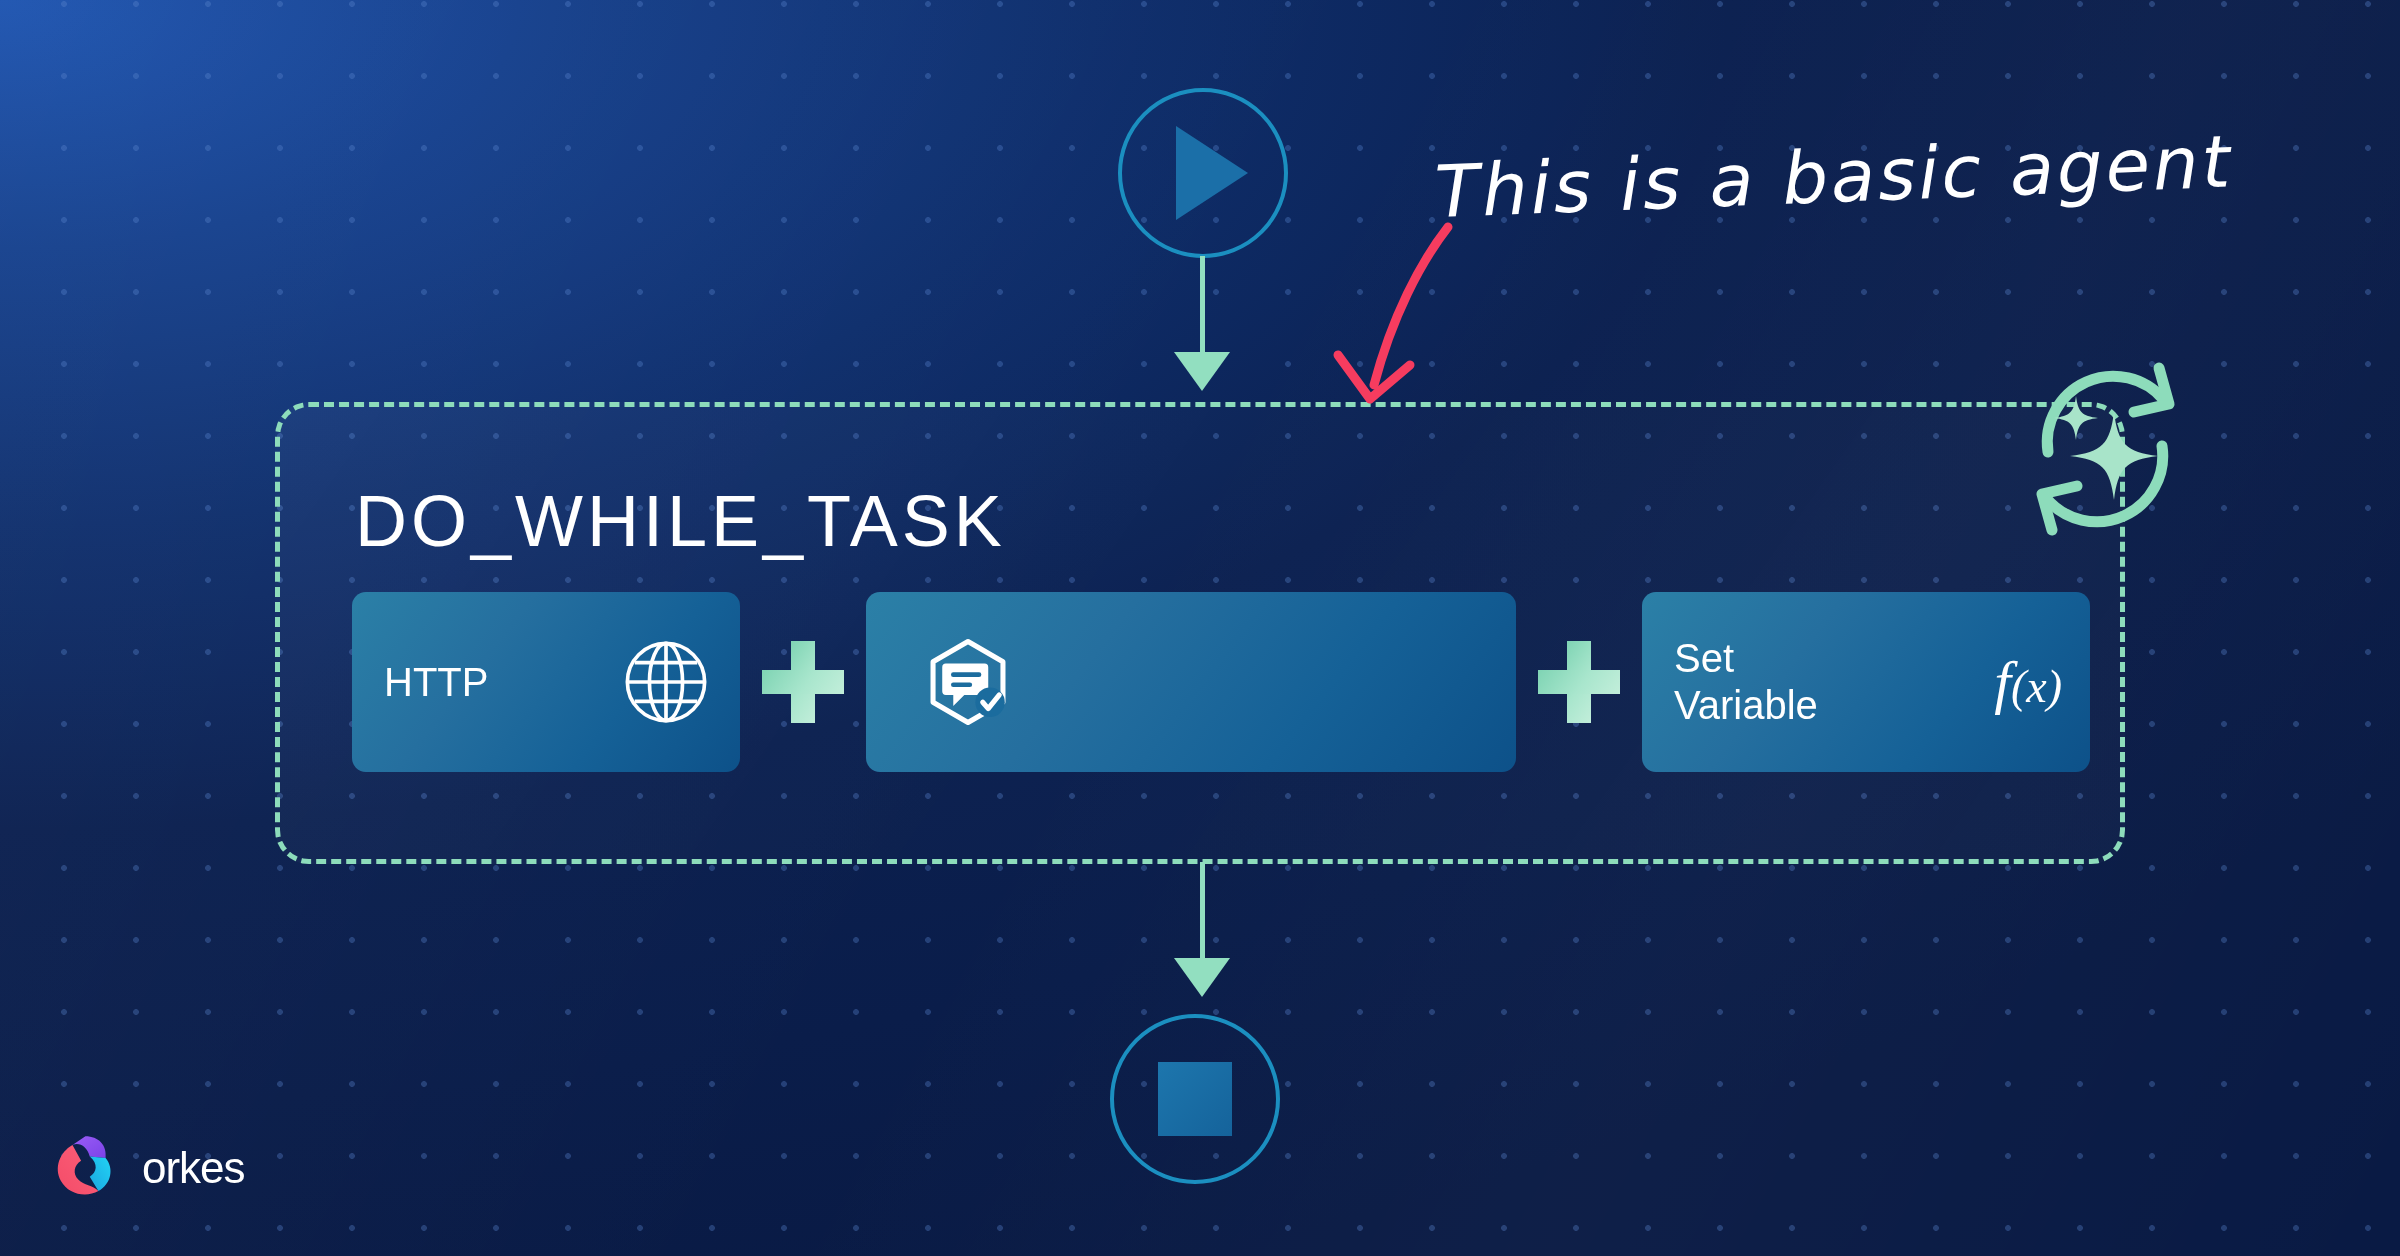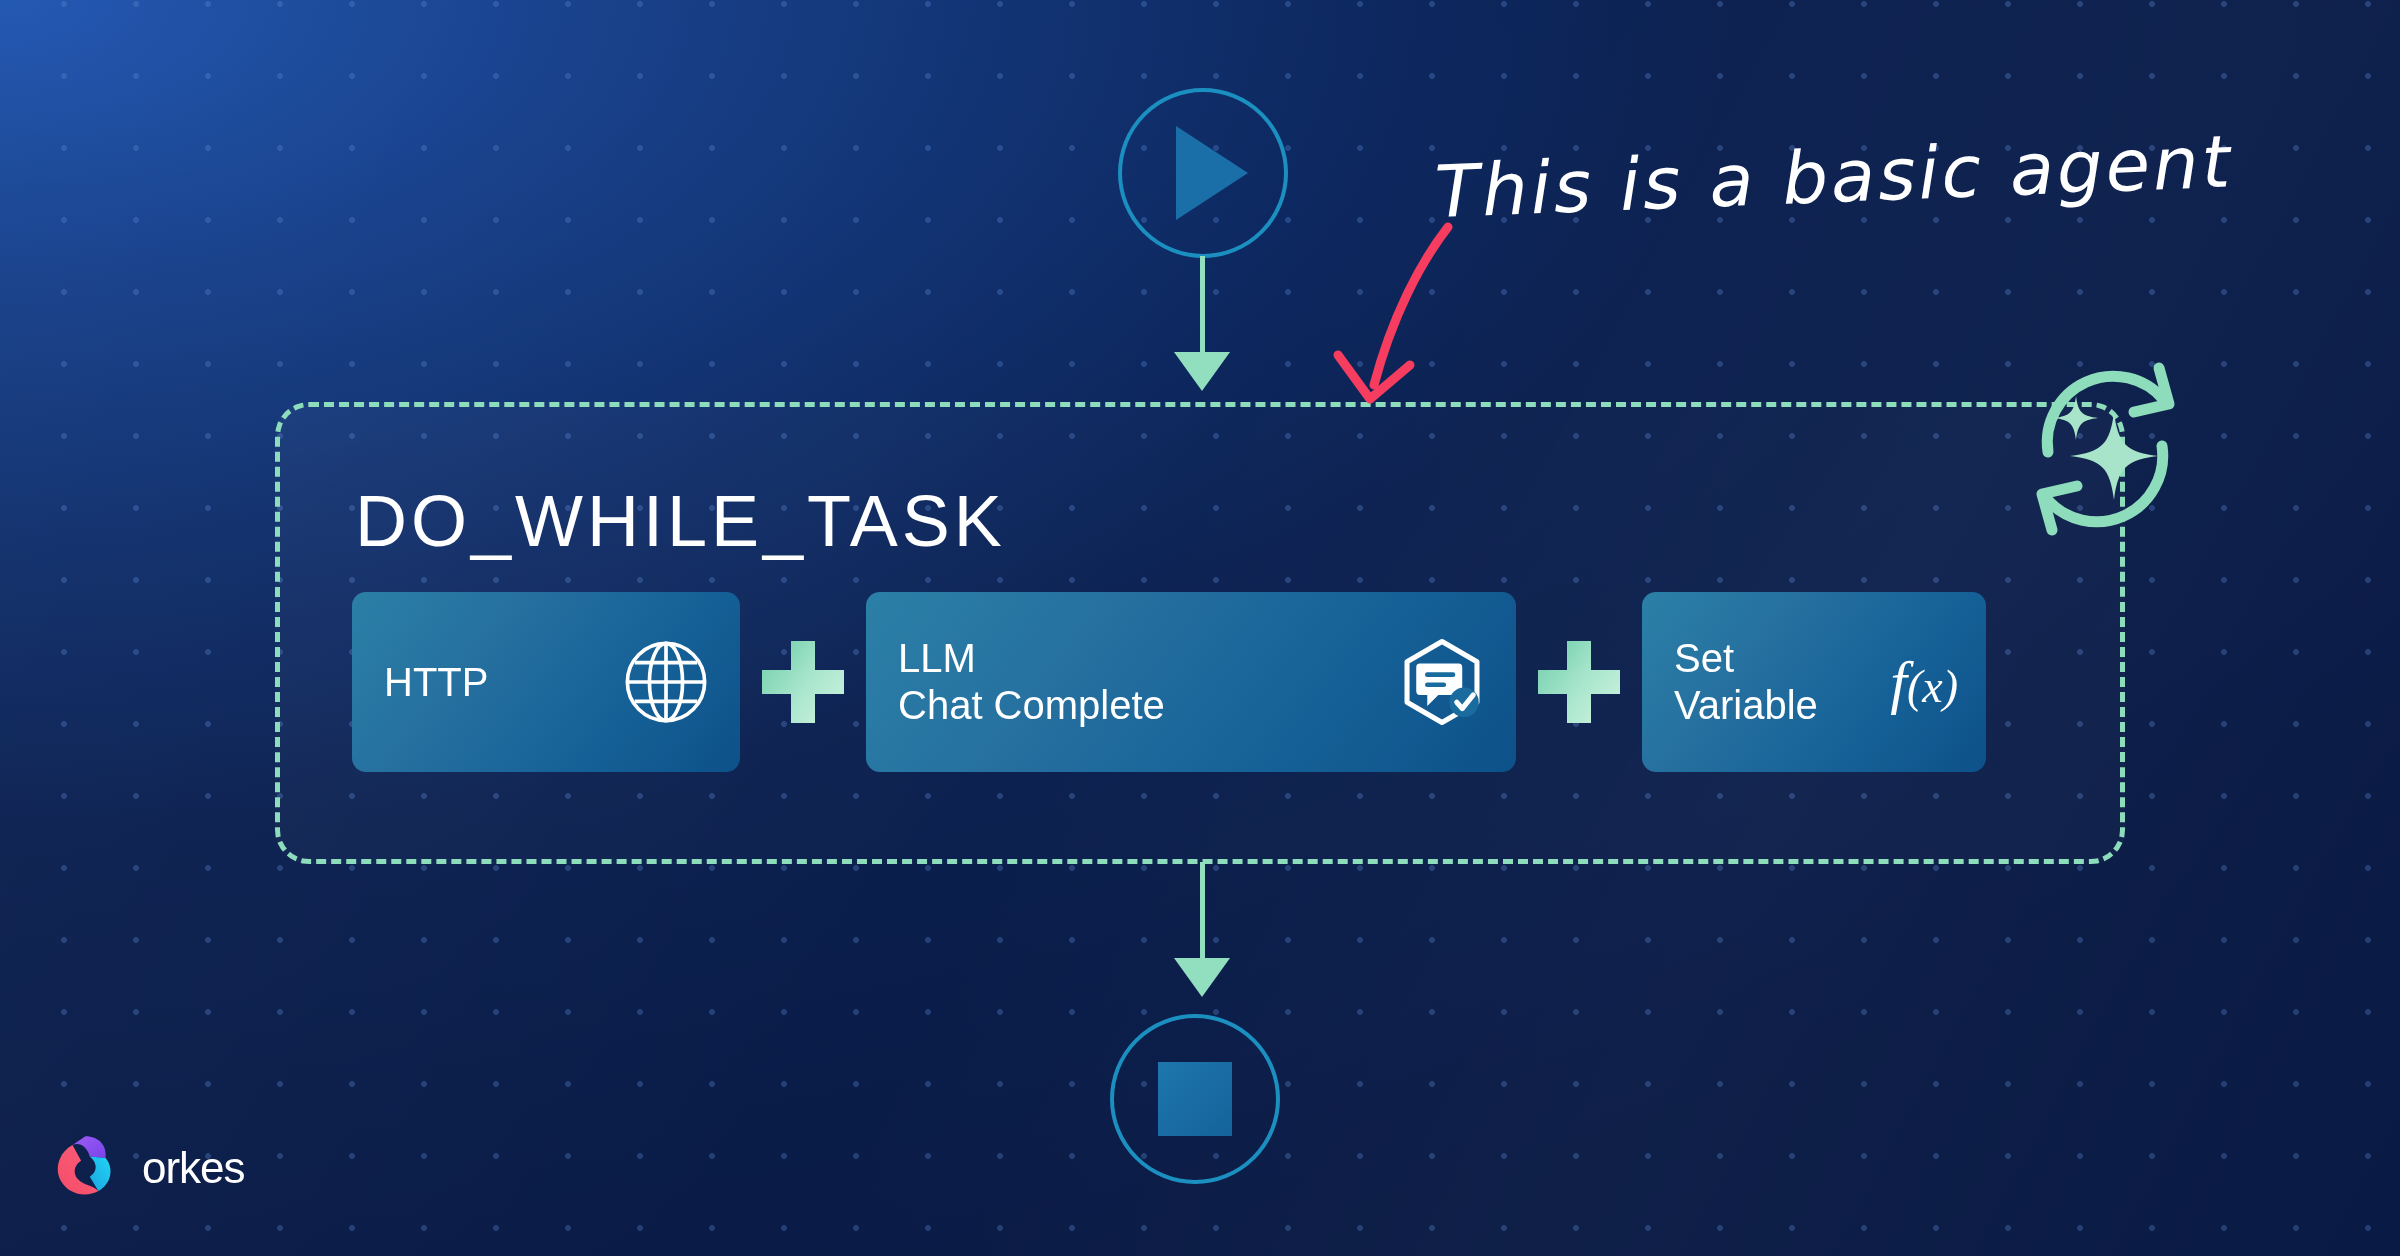--- a/index.html
+++ b/index.html
@@ -137,21 +137,21 @@
   .plus::before, .plus::after {
     content: "";
     position: absolute;
     background: linear-gradient(125deg, #7fd4b4 0%, #a9e6cd 55%, #c2eeda 100%);
   }
   .plus::before { left: 29px; top: 0;  width: 24px; height: 82px; }
   .plus::after  { left: 0; top: 29px;  width: 82px; height: 24px; }
 
   #box-http { width: 388px; }
   #box-llm  { width: 650px; }
-  #box-setvar { width: 344px; }
+  #box-setvar { width: 448px; }
 
   .fx {
     font-family: "Liberation Serif", serif;
     font-style: italic;
     color: #ffffff;
     font-size: 60px;
     line-height: 1;
     white-space: nowrap;
   }
   .fx .paren { font-size: 46px; }
@@ -274,22 +274,20 @@
             <line x1="16" y1="71" x2="84" y2="71"></line>
             <line x1="50" y1="8" x2="50" y2="92"></line>
           </g>
         </svg>
       </div>
     </div>
 
     <div class="plus"></div>
 
     <div class="task-box" id="box-llm">
-      <div class="task-label">LLM
-Chat Complete</div>
       <div class="task-icon">
         <svg viewBox="0 0 100 100" width="92" height="92" aria-hidden="true">
           <path d="M50 6 L88 28 L88 72 L50 94 L12 72 L12 28 Z" fill="none" stroke="#ffffff" stroke-width="5.5" stroke-linejoin="round"></path>
           <path d="M26 30 h42 a4 4 0 0 1 4 4 v26 a4 4 0 0 1 -4 4 h-22 l-12 12 v-12 h-8 a4 4 0 0 1 -4 -4 v-26 a4 4 0 0 1 4 -4 z" fill="#ffffff"></path>
           <g stroke="#1b6c9e" stroke-width="5" stroke-linecap="round">
             <line x1="34" y1="42" x2="62" y2="42"></line>
             <line x1="34" y1="53" x2="52" y2="53"></line>
           </g>
           <circle cx="74" cy="72" r="16" fill="#1b6c9e"></circle>
           <polyline points="66,72 72,79 84,64" fill="none" stroke="#ffffff" stroke-width="5.5" stroke-linecap="round" stroke-linejoin="round"></polyline>

